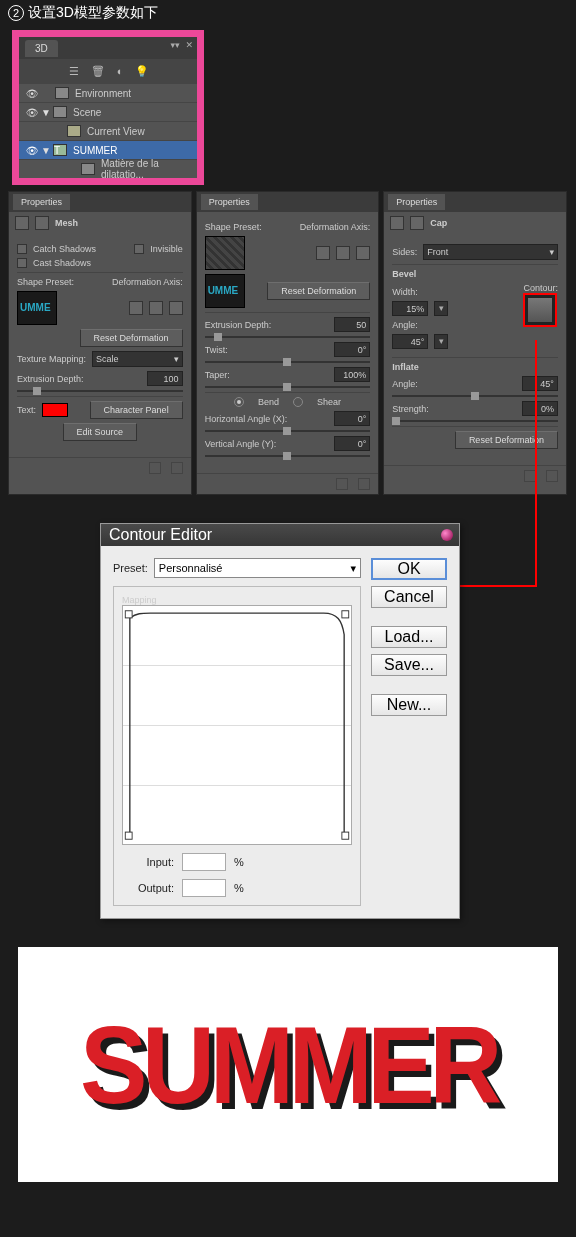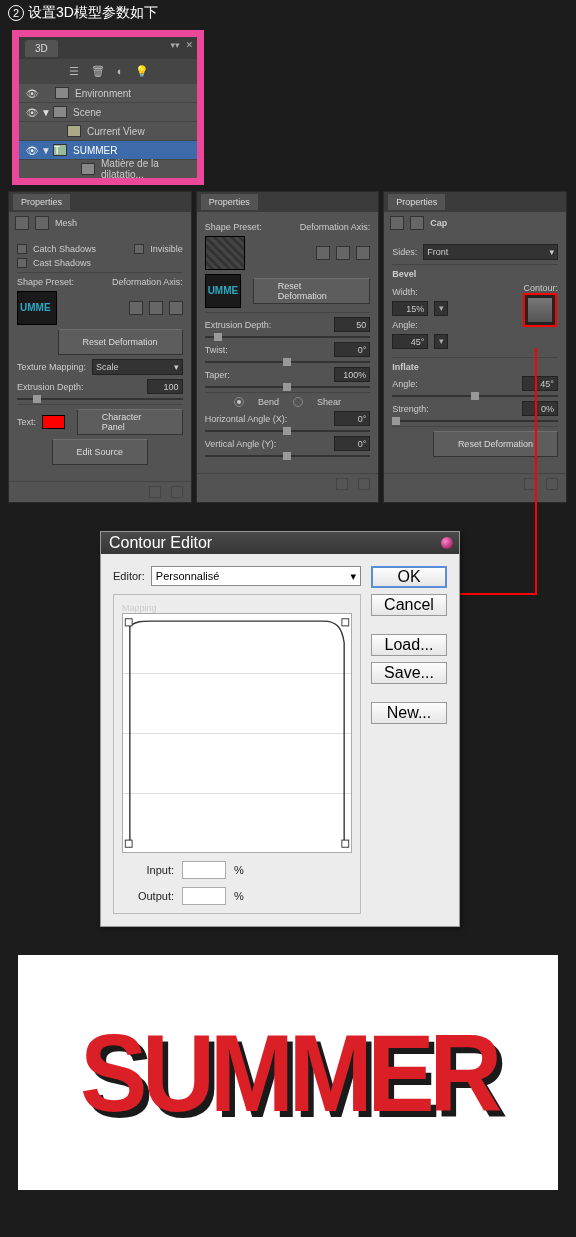--- a/index.html
+++ b/index.html
@@ -32,21 +32,21 @@
   .pp-icon { width:14px; height:14px; background:#666; border:1px solid #333; }
   .pp-body { padding:6px 8px 12px 8px; font-size:9px; color:#ccc; }
   .row { display:flex; align-items:center; margin:4px 0; gap:6px; }
   .checkbox { width:10px; height:10px; border:1px solid #333; background:#666; }
   .preset-box { width:40px; height:34px; background:#1a1a1a; border:1px solid #000; display:inline-block; }
   .preset-box.inner { background:#1a1a1a; position:relative; }
   .preset-box.inner::after { content:"UMME"; color:#2aa8c4; font-weight:bold; font-size:10px; position:absolute; left:2px; top:10px; }
   .preset-box.hatch { background: repeating-linear-gradient(45deg,#444,#444 3px,#333 3px,#333 6px); }
   .select { background:#333; color:#ccc; border:1px solid #222; height:16px; font-size:9px; padding:0 3px; flex:1; display:flex; align-items:center; justify-content:space-between; }
   .numbox { background:#333; color:#ccc; border:1px solid #222; width:36px; height:15px; font-size:9px; text-align:right; padding-right:3px; line-height:15px; }
-  .button-sm { background:#5d5d5d; border:1px solid #333; border-top-color:#6e6e6e; color:#ddd; font-size:9px; height:26px; padding:0 24px; display:inline-flex; align-items:center; }
+  .button-sm { background:#5d5d5d; border:1px solid #333; border-top-color:#6e6e6e; color:#ddd; font-size:9px; height:18px; padding:0 13px; display:inline-flex; align-items:center; }
   .slider-track { height:2px; background:#333; flex:1; position:relative; }
   .slider-track .thumb { width:8px; height:8px; background:#999; position:absolute; top:-3px; transform:translateX(-50%); }
   .swatch-red { width:26px; height:14px; background:#ff0000; border:1px solid #000; }
   .hrule { border-top:1px solid #444; margin:4px 0; }
   .radio { width:10px; height:10px; border:1px solid #888; border-radius:50%; background:#555; }
   .radio.on::after { content:""; display:block; width:4px; height:4px; background:#ccc; border-radius:50%; margin:2px auto; }
   .contour-swatch { width:34px; height:34px; background:#222; border:2px solid #ff0000; position:relative; }
   .contour-swatch .inner { position:absolute; inset:3px; background:linear-gradient(to top,#555,#777); }
   .small-dd { width:14px; height:15px; background:#333; border:1px solid #222; text-align:center; line-height:13px; color:#aaa; }
   .bottom-icons { display:flex; justify-content:flex-end; gap:10px; padding:4px 8px; border-top:1px solid #444; }
@@ -140,21 +140,21 @@
 
 <div class="props-row">
 
   <div class="props-panel">
     <div class="pp-tabs">
         <div class="pp-tab">Properties</div>
       </div>
     <div class="pp-top">
         <span class="pp-icon"></span>
         <span class="pp-icon"></span>
-        <span style="font-weight:normal;">Mesh</span>
+        <span style="font-weight:bold;">Mesh</span>
       </div>
     <div class="pp-body">
       <div class="row">
           <span class="checkbox"></span>
           <span>Catch Shadows</span>
         <span style="flex:1"></span>
           <span class="checkbox"></span>
           <span>Invisible</span>
         </div>
       <div class="row">
@@ -377,21 +377,21 @@
 </div>
 
 <div class="dialog">
   <div class="dialog-title">
     <span>Contour Editor</span>
     <span class="orb"></span>
   </div>
   <div class="dialog-body">
     <div class="dialog-left">
       <div class="preset-row">
-        <span>Editor:</span>
+        <span>Preset:</span>
         <span class="preset-dd">
             <span>Personnalisé</span>
             <span>▾</span>
           </span>
       </div>
       <div class="mapping-group">
         <span class="legend">Mapping</span>
         <div class="curve">
           <svg viewBox="0 0 100 100" preserveAspectRatio="none" width="100%" height="100%">
             <path d="M 3 97 L 3 5 C 6 3 8 3 12 3 L 88 3 C 94 3 96 6 97 12 L 97 97" fill="none" stroke="#333" stroke-width="0.6"></path>

